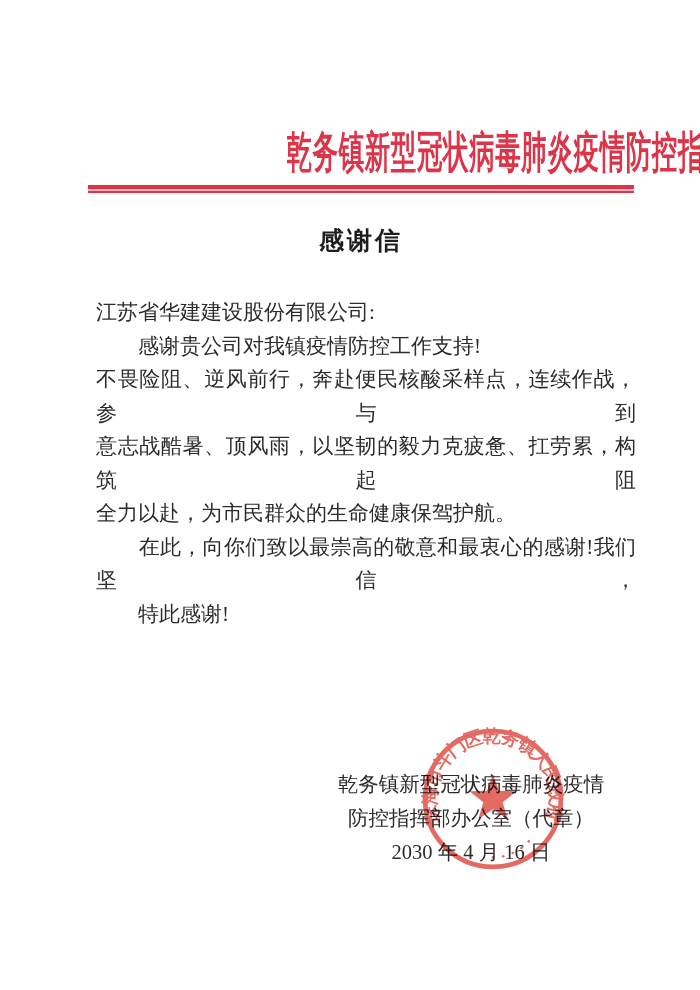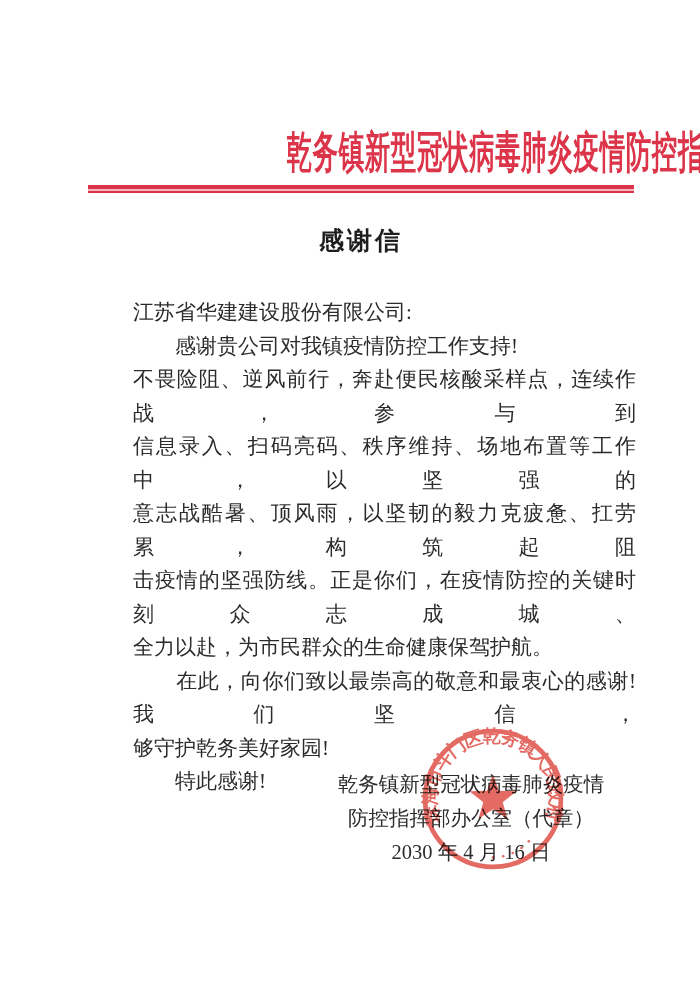--- a/index.html
+++ b/index.html
@@ -34,21 +34,21 @@
     position:absolute;top:224px;left:88px;width:546px;
     text-align:center;
     font-size:25px;font-weight:700;color:#1d1d1d;
     letter-spacing:3px;
   }
   
   .body-text{
     position:absolute;top:296px;left:96px;width:540px;
     font-size:21px;line-height:33.5px;color:#2b2b2b;
   }
-  .bl{white-space:nowrap;margin-left:37px;}
+  .bl{white-space:nowrap;}
   .bl.j{
     white-space:normal;
     text-align:justify;
     text-align-last:justify;
     -moz-text-align-last:justify;
   }
   
   .signature{
     position:absolute;top:767px;left:320px;width:302px;
     text-align:center;
@@ -70,26 +70,23 @@
   <span class="header-title">乾务镇新型冠状病毒肺炎疫情防控指挥部办公室</span>
 </div>
 <div class="red-rule"></div>
 
 <div class="letter-title">感谢信</div>
 
 <div class="body-text">
   <div class="bl">江苏省华建建设股份有限公司:</div>
   <div class="bl">　　感谢贵公司对我镇疫情防控工作支持!</div>
   <div class="bl j">不畏险阻、逆风前行，奔赴便民核酸采样点，连续作战，参与到</div>
-  <div class="bl j">信息录入、扫码亮码、秩序维持、场地布置等工作中，以坚强的</div>
   <div class="bl j">意志战酷暑、顶风雨，以坚韧的毅力克疲惫、扛劳累，构筑起阻</div>
-  <div class="bl j">击疫情的坚强防线。正是你们，在疫情防控的关键时刻众志成城、</div>
   <div class="bl">全力以赴，为市民群众的生命健康保驾护航。</div>
   <div class="bl j">　　在此，向你们致以最崇高的敬意和最衷心的感谢!我们坚信，</div>
-  <div class="bl">够守护乾务美好家园!</div>
   <div class="bl">　　特此感谢!</div>
 </div>
 
 <div class="signature">
   <div>乾务镇新型冠状病毒肺炎疫情</div>
   <div>防控指挥部办公室（代章）</div>
   <div>2030 年 4 月 16 日</div>
 </div>
 
 <div class="stamp">

